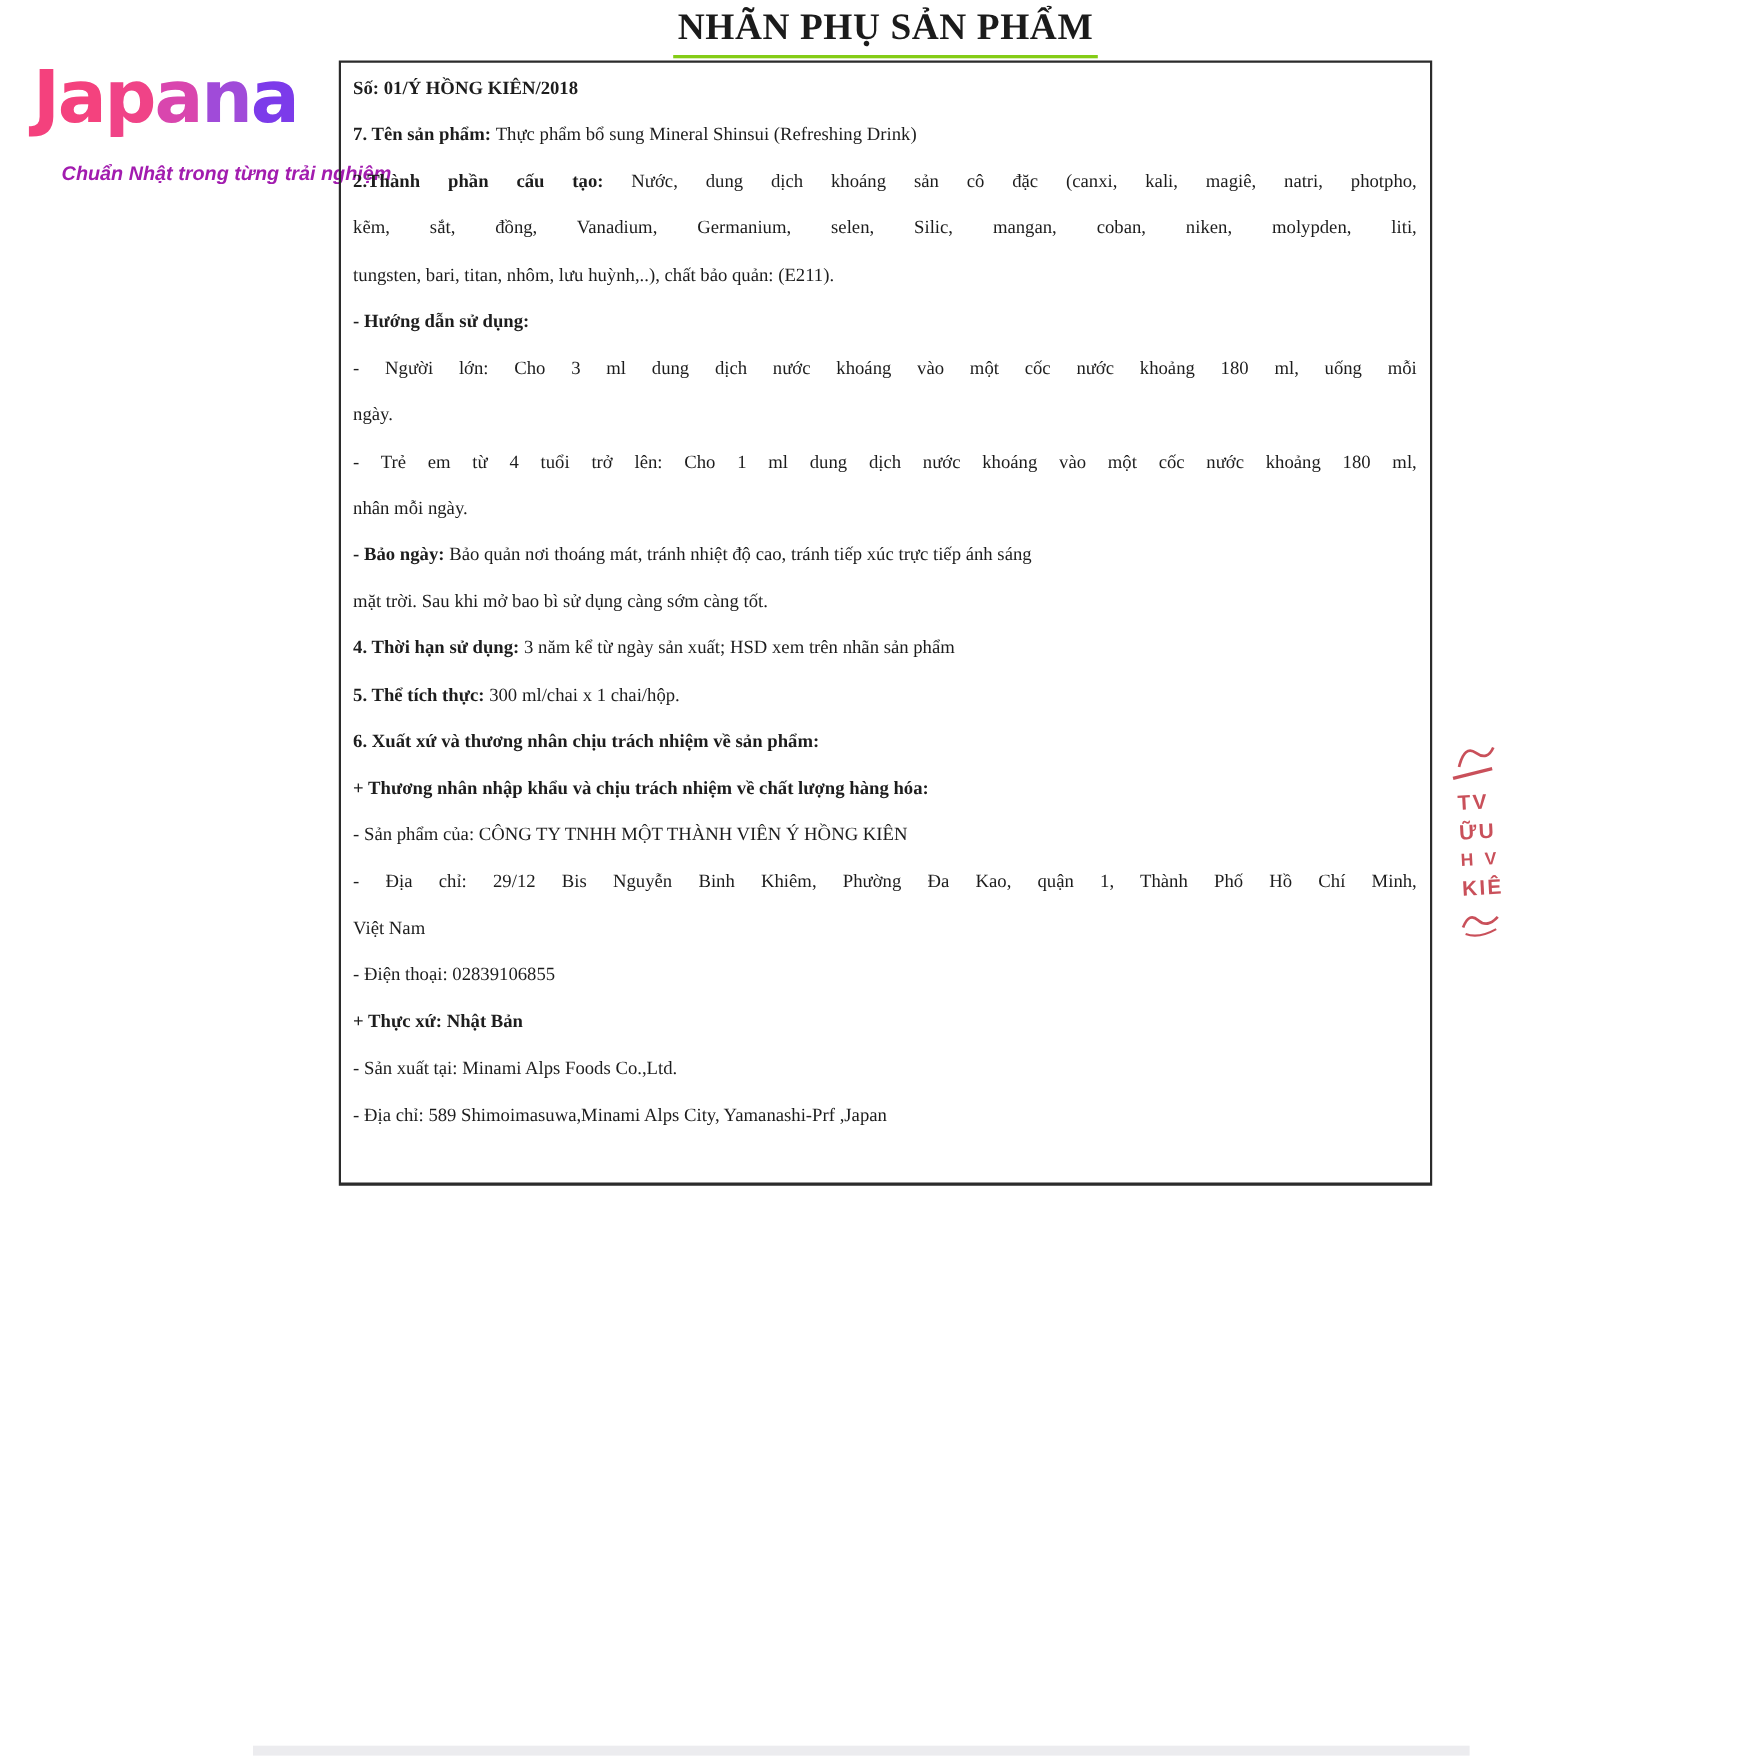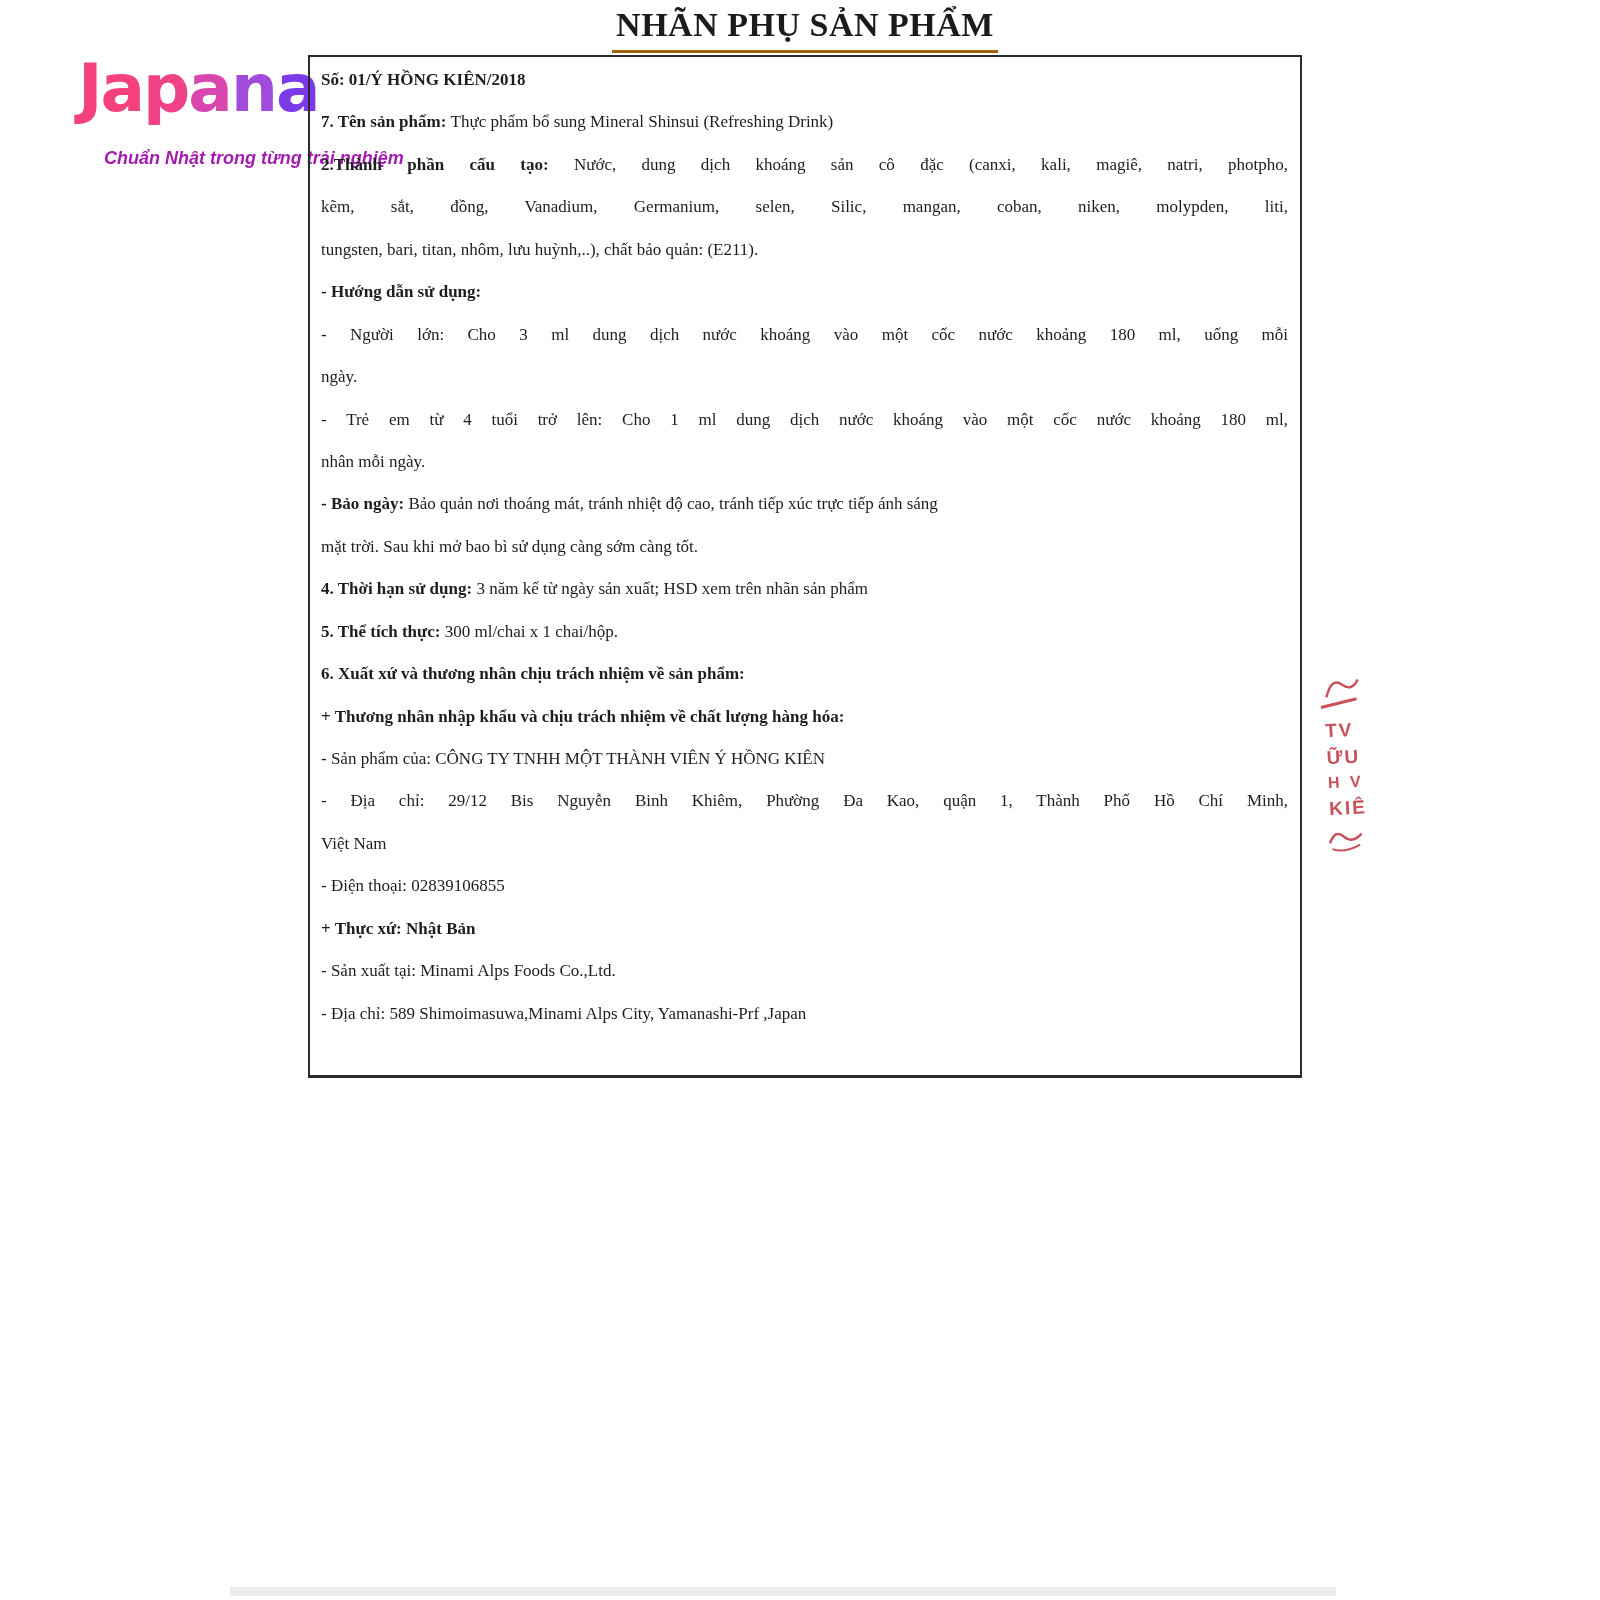--- a/index.html
+++ b/index.html
@@ -1,32 +1,32 @@
 <!DOCTYPE html>
 <html><head>
 <meta charset="utf-8">
 <style>
   html,body{margin:0;padding:0;background:#ffffff;}
   .canvas{position:relative;width:1600px;height:1600px;background:#ffffff;overflow:hidden;
           font-family:"Liberation Serif","DejaVu Serif",serif;color:#1d1d1d;}
 
   
-  .logo{position:absolute;left:30px;top:56px;width:280px;height:120px;margin-left:48px;}
+  .logo{position:absolute;left:30px;top:56px;width:280px;height:120px;}
   .brand{font-family:"DejaVu Sans","Liberation Sans",sans-serif;font-weight:bold;
          font-size:66px;letter-spacing:-2px;line-height:1;white-space:nowrap;}
   .brand span{display:inline-block;}
   .flower{position:absolute;left:63px;top:63px;font-size:44px;color:#ffffff;line-height:1;
           font-family:"DejaVu Sans",sans-serif;}
   .tagline{position:absolute;left:26px;top:92px;font-family:"Liberation Sans","DejaVu Sans",sans-serif;
            font-style:italic;font-weight:bold;font-size:18px;color:#a21caf;white-space:nowrap;}
 
   
   .title-wrap{position:absolute;left:308px;top:4px;width:994px;text-align:center;}
   .title{display:inline-block;font-weight:bold;font-size:34px;letter-spacing:.5px;color:#1b1b1b;
-         border-bottom:3px solid #a16207;padding:0 4px 3px 4px;line-height:1.25;}
+         border-bottom:3px solid #84cc16;padding:0 4px 3px 4px;line-height:1.25;}
 
   
   .doc-box{position:absolute;left:308px;top:55px;width:994px;height:1023px;box-sizing:border-box;
            border:2px solid #2b2b2b;border-bottom-width:3px;background:transparent;}
   .lines{position:absolute;left:11px;right:12px;top:2px;}
   .line{height:42.45px;line-height:42.45px;font-size:17px;overflow:hidden;white-space:nowrap;}
   .line.just{white-space:normal;text-align:justify;text-align-last:justify;}
   .line .b{font-weight:bold;}
 
   

